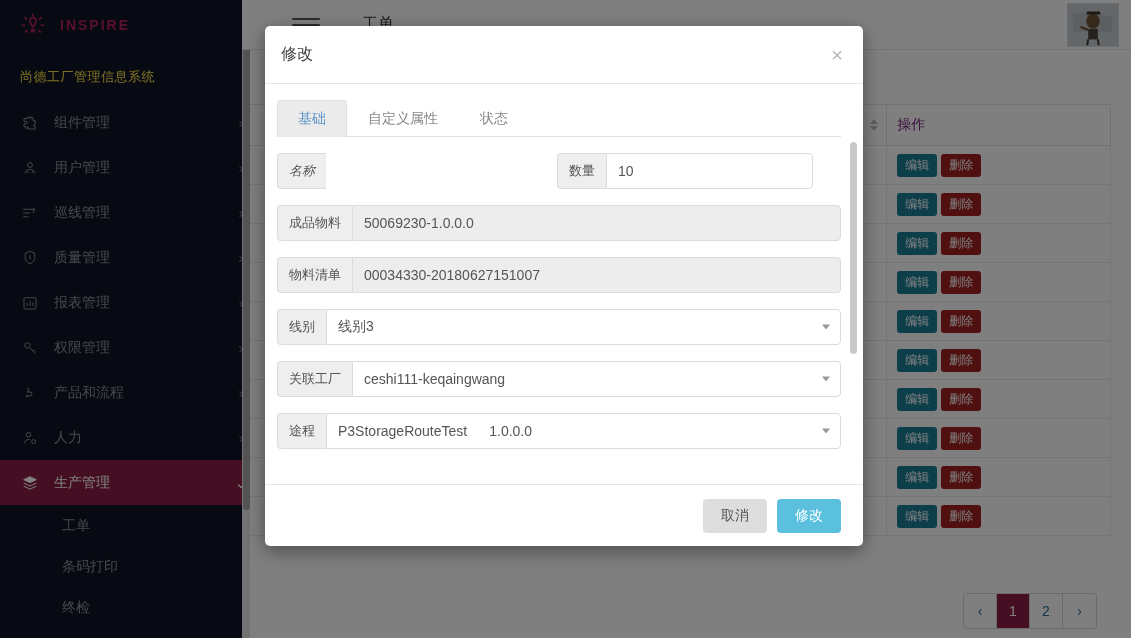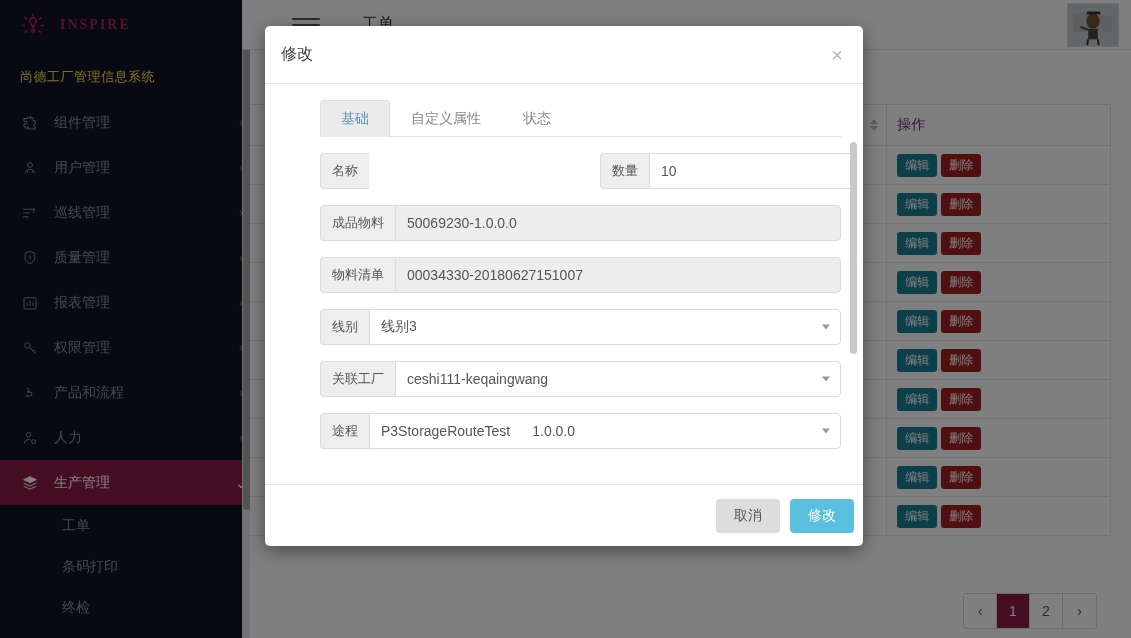--- a/index.html
+++ b/index.html
@@ -11,21 +11,20 @@
   }
   #root { position: relative; width: 1131px; height: 638px; overflow: hidden; }
 
   
   #app { position: absolute; inset: 0; }
 
   
   #sidebar {
     position: absolute; left: 0; top: 0; width: 266px; height: 638px;
     background: #0f1424;
-    font-family: Liberation Serif, serif;
   }
   #logo-bar {
     height: 50px; background: #0f1424;
     display: flex; align-items: center; padding-left: 18px; gap: 12px;
   }
   .logo-mark { width: 30px; height: 30px; flex: 0 0 30px; }
   .logo-text {
     color: #b0215a; font-size: 14px; font-weight: bold; letter-spacing: 2px;
   }
   #sys-title {
@@ -134,21 +133,21 @@
   }
   #modal-header {
     height: 58px; border-bottom: 1px solid #e5e5e5; display: flex; align-items: center;
     padding: 0 16px; flex: 0 0 58px;
   }
   #modal-title { font-size: 16px; color: #444; }
   #modal-close {
     margin-left: auto; font-size: 20px; color: #b6b6b6; cursor: pointer;
     line-height: 1; padding: 0 4px;
   }
-  #modal-body { flex: 1; position: relative; overflow: hidden; padding: 16px 22px 0 35px; margin-left: 20px; }
+  #modal-body { flex: 1; position: relative; overflow: hidden; padding: 16px 22px 0 12px; }
 
   .tabs { display: flex; border-bottom: 1px solid #e0e0e0; }
   .tab {
     font-size: 14px; color: #888; padding: 9px 20px; cursor: pointer;
     border: 1px solid transparent; border-bottom: none; margin-bottom: -1px;
     border-radius: 4px 4px 0 0;
   }
   .tab.active { background: #ebebeb; color: #5b92c8; border-color: #e0e0e0; }
 
   .form-row { display: flex; gap: 16px; margin-top: 16px; }
@@ -164,33 +163,33 @@
     font-size: 14px; color: #555; background: #fff; min-width: 0;
     overflow: hidden; white-space: nowrap;
   }
   .ig .field.disabled { background: #ededed; color: #555; }
   .ig .field.select { position: relative; padding-right: 26px; }
   .caret-dn {
     position: absolute; right: 10px; top: 50%; transform: translateY(-50%);
     width: 0; height: 0; border-left: 4px solid transparent;
     border-right: 4px solid transparent; border-top: 5px solid #999;
   }
-  .ig.w-name { flex: 0 0 262px; }
+  .ig.w-name { flex: 0 0 262px; font-style: italic; }
   .ig.w-qty  { flex: 0 0 256px; }
   .gap-wide { margin-left: 2px; }
   .route-ver { margin-left: 22px; }
 
   #modal-scrollbar {
     position: absolute; right: 6px; top: 58px; width: 7px; height: 212px;
     background: #c9c9c9; border-radius: 4px;
   }
   #modal-footer {
     flex: 0 0 62px; border-top: 1px solid #e5e5e5;
     display: flex; align-items: center; justify-content: flex-end;
-    padding: 0 9px; gap: 10px;
+    padding: 0 22px; gap: 10px;
   }
   .mbtn {
     font-size: 14px; border: none; border-radius: 4px; padding: 8px 18px;
     cursor: pointer; font-family: inherit;
   }
   .mbtn.cancel { background: #dddddd; color: #555; }
   .mbtn.submit { background: #5bc0de; color: #fff; }
 </style>
 </head>
 <body>

